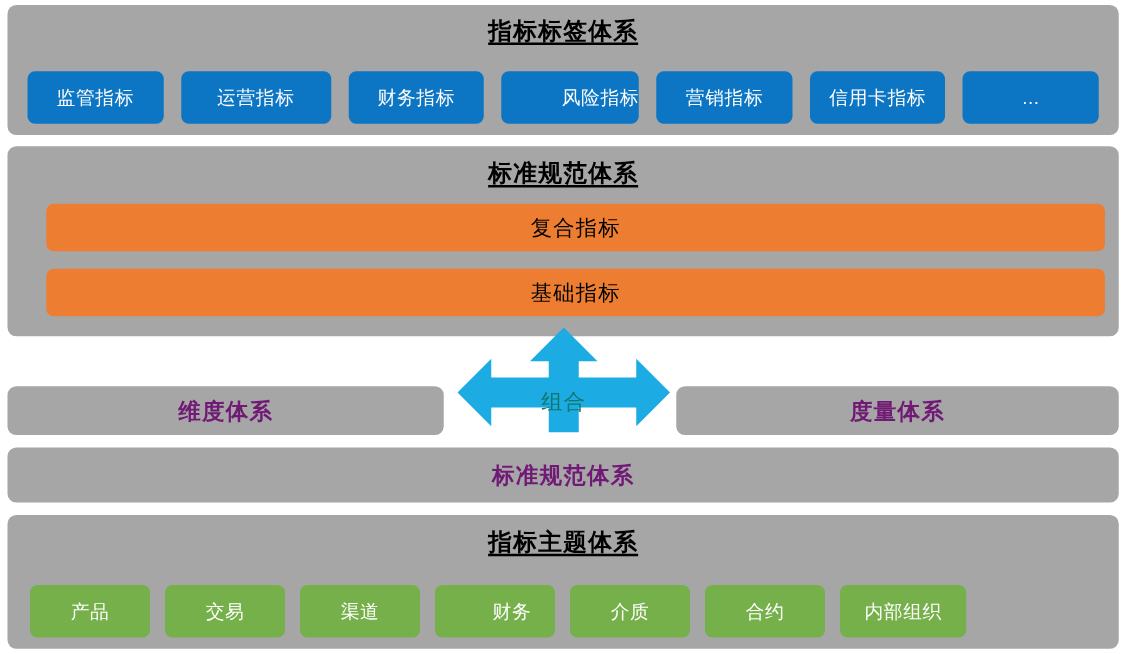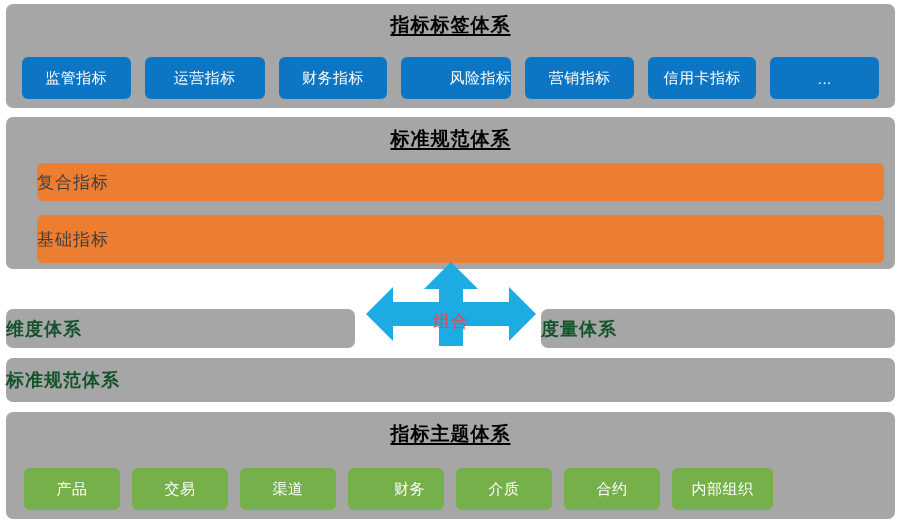--- a/index.html
+++ b/index.html
@@ -29,21 +29,22 @@
     color: #000000;
     font-size: 19px;
     font-weight: bold;
     letter-spacing: 1px;
     text-decoration: underline;
     text-underline-offset: 3px;
     text-decoration-thickness: 1.5px;
   }
   .band-title {
     width: 100%;
-    color: #14532d;
+    text-align: center;
+    color: #701a75;
     font-size: 18px;
     font-weight: bold;
     letter-spacing: 1px;
     text-decoration: none;
   }
 
   
   .chip-row {
     position: absolute;
     display: flex;
@@ -64,42 +65,43 @@
   .chip-blue { background: #0d76c4; }
   .chip-green { background: #76b04a; }
 
   
   .bar-orange {
     position: absolute;
     background: #ed7d31;
     border-radius: 6px;
     display: flex;
     align-items: center;
-    color: #404040;
+    justify-content: center;
+    color: #000000;
     font-size: 17px;
     letter-spacing: 1px;
   }
 
   
   .arrow-wrap {
     position: absolute;
     left: 366px;
     top: 262px;
     width: 170px;
     height: 84px;
     pointer-events: none;
   }
   .arrow-wrap svg { display: block; }
   .arrow-label {
     position: absolute;
     left: 366px;
     top: 310px;
     width: 170px;
     text-align: center;
-    color: #ef4444;
+    color: #0f766e;
     font-size: 17px;
     letter-spacing: 1px;
     font-weight: normal;
   }
 
   
   .side-band {
     position: absolute;
     background: #a6a6a6;
     border-radius: 7px;
@@ -139,21 +141,21 @@
       <span>...</span>
     </div>
   </div>
 
   <div class="panel" style="left:6px; top:117px; width:889px; height:152px;">
     <div class="panel-title" style="margin-top:9px;">标准规范体系</div>
   </div>
   <div class="bar-orange" style="left:37px; top:163px; width:847px; height:38px;">
     <span>复合指标</span>
   </div>
-  <div class="bar-orange" style="left:37px; top:215px; width:847px; height:48px;">
+  <div class="bar-orange" style="left:37px; top:215px; width:847px; height:38px;">
     <span>基础指标</span>
   </div>
 
   <div class="side-band" style="left:6px; top:309px; width:349px; height:39px;">
     <span class="band-title">维度体系</span>
   </div>
 
   <div class="side-band" style="left:541px; top:309px; width:354px; height:39px;">
     <span class="band-title">度量体系</span>
   </div>

